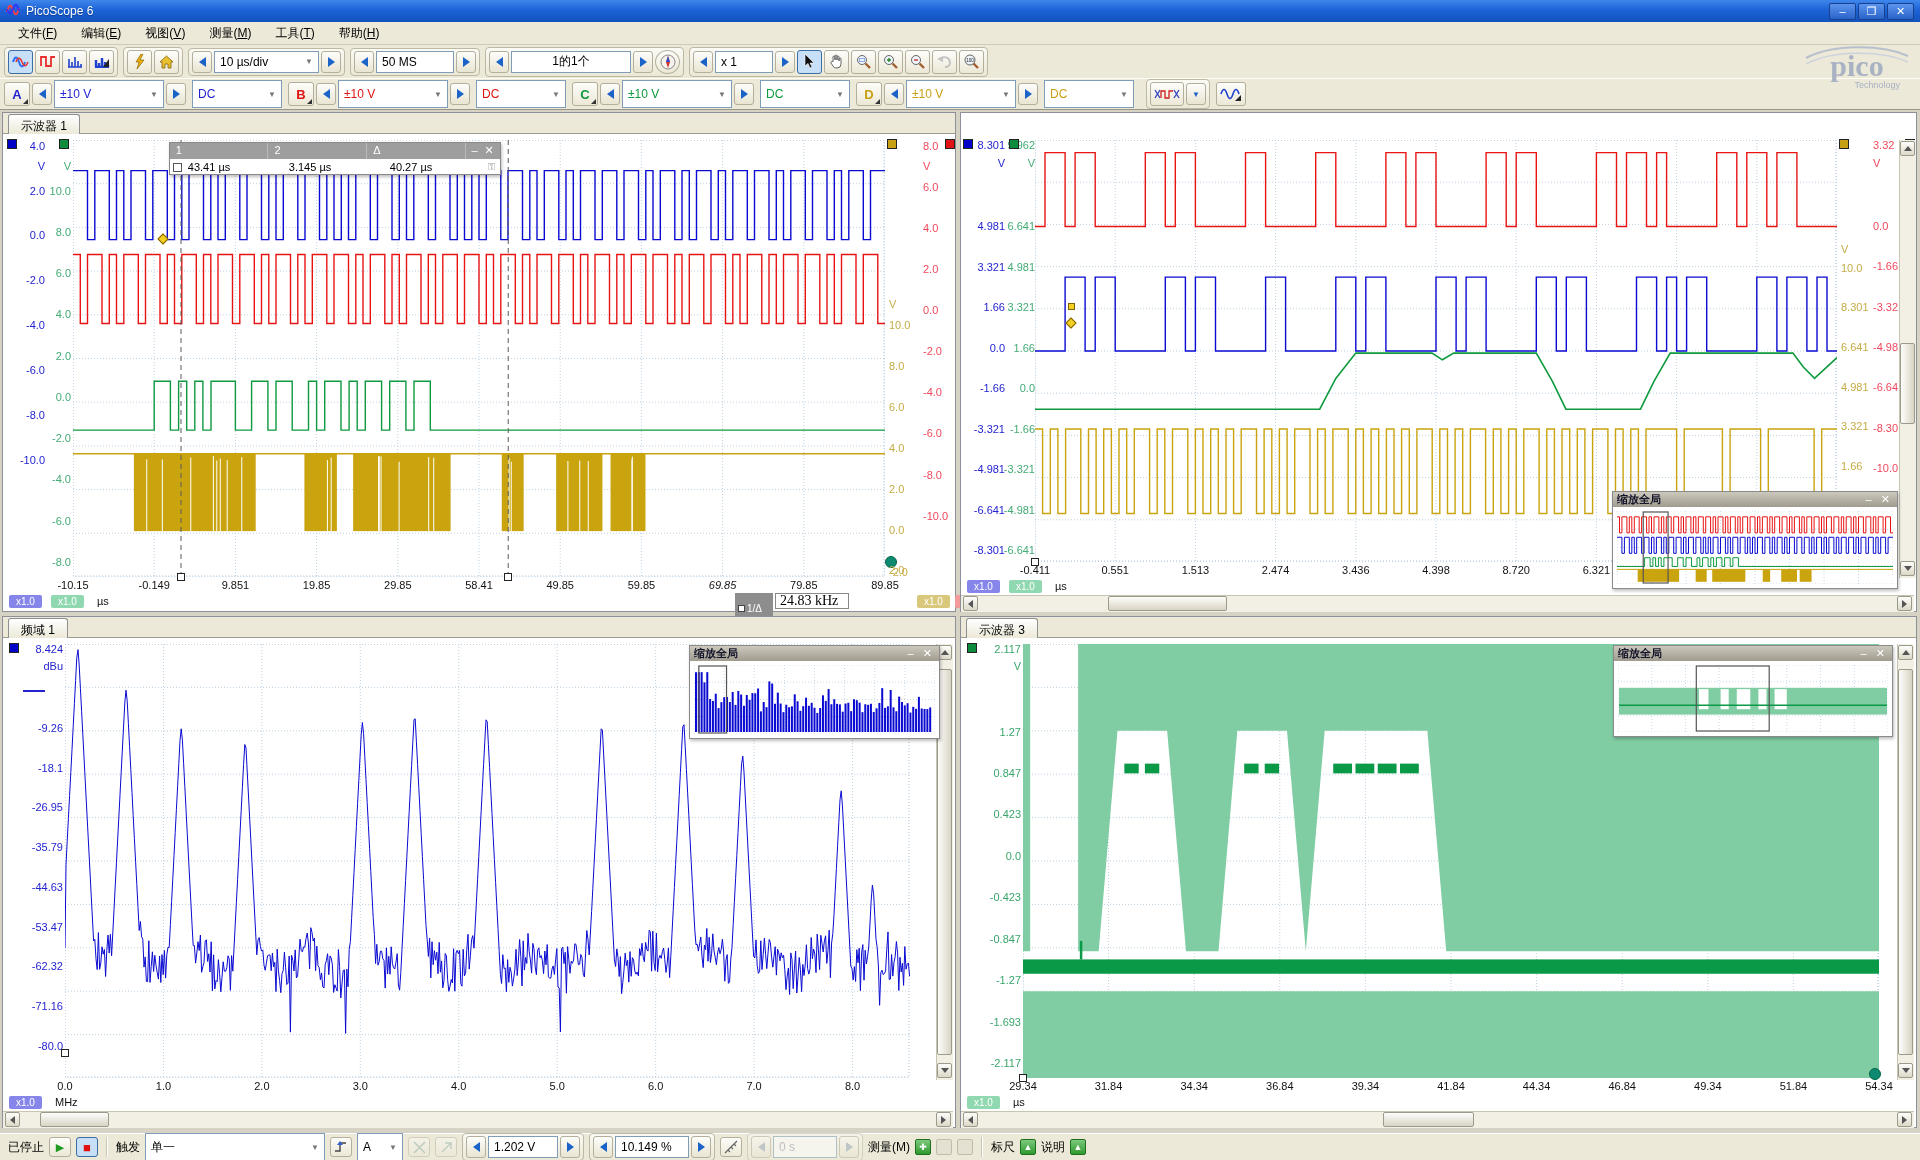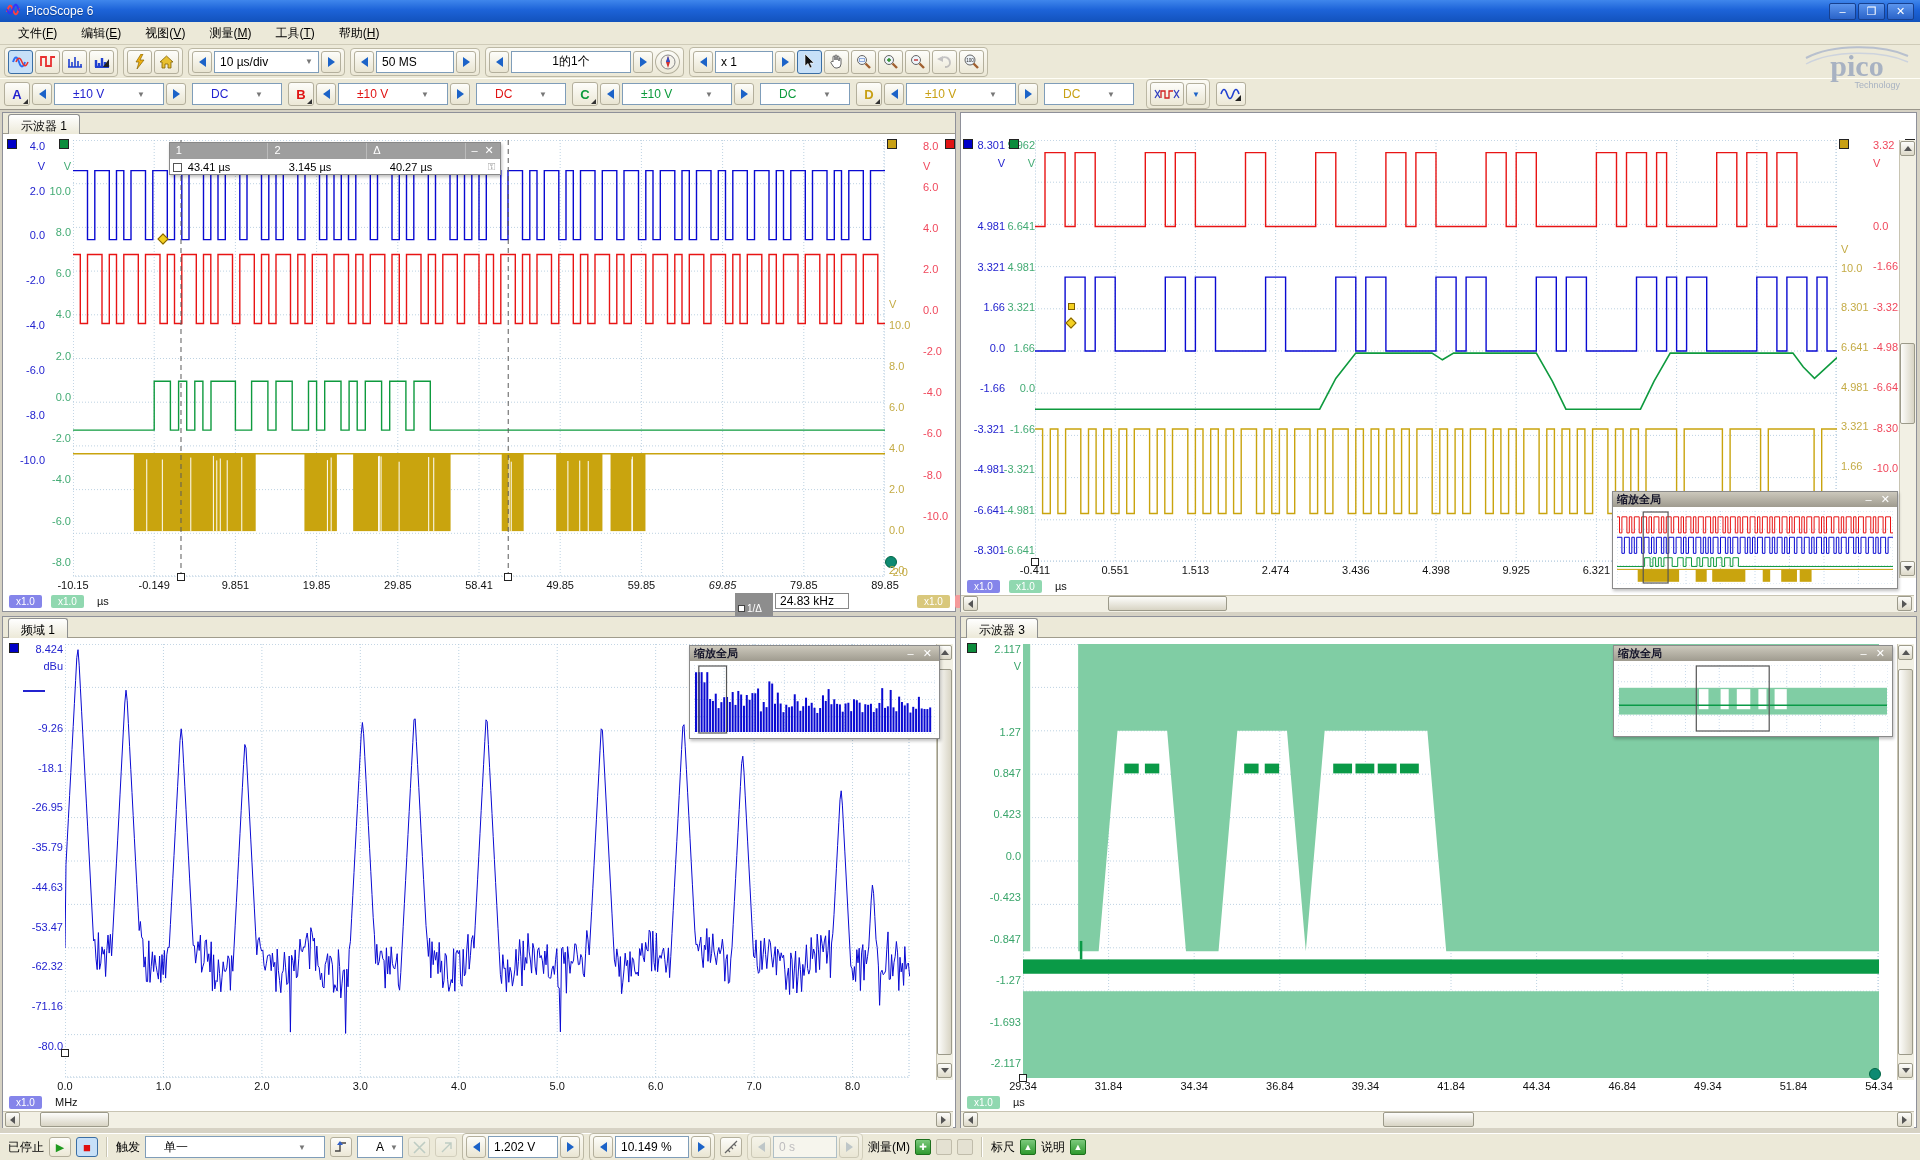--- a/index.html
+++ b/index.html
@@ -33,21 +33,21 @@
   .tri-l{width:0;height:0;border:5px solid transparent;border-right:7px solid #1c63c8;border-left:none;}
   .tri-r{width:0;height:0;border:5px solid transparent;border-left:7px solid #1c63c8;border-right:none;}
   .spinval{height:22px;background:#fff;border:1px solid #7f9db9;display:flex;align-items:center;
     padding:0 5px;font-size:12px;white-space:nowrap;}
   .ddarr{margin-left:auto;font-size:8px;color:#777;padding-left:6px;}
   .chgroup{display:flex;align-items:center;gap:2px;}
   .chletter{position:relative;width:26px;height:24px;background:linear-gradient(180deg,#fdfdfa,#ece8d6);
     border:1px solid #b3af9c;border-radius:3px;font-size:13px;font-weight:bold;padding:0;}
   .chletter .corner{position:absolute;right:1px;bottom:1px;width:0;height:0;
     border-left:5px solid transparent;border-bottom:5px solid #333;}
-  .chsel{height:22px;background:#fff;border:1px solid #7f9db9;display:flex;align-items:center;padding:0 18px;}
+  .chsel{height:28px;background:#fff;border:1px solid #7f9db9;display:flex;align-items:center;padding:0 5px;}
   .panel{position:absolute;background:#fff;border:1px solid #8e9099;}
   .tabstrip{position:absolute;left:0;top:0;right:0;height:21px;background:#ece9d8;border-bottom:1px solid #a09c8c;}
   .tab{position:absolute;left:5px;top:1px;height:20px;padding:3px 12px 0 12px;
     background:linear-gradient(180deg,#ffffff,#ece9d8);border:1px solid #8e8f8f;border-bottom:none;
     border-radius:3px 3px 0 0;font-size:12px;}
   .statusbar{position:absolute;left:0;top:1133px;width:1920px;height:27px;background:#ece9d8;
     border-top:1px solid #fff;display:flex;align-items:center;gap:5px;padding-left:8px;}
   .sbtn{width:22px;height:20px;display:flex;align-items:center;justify-content:center;
     background:linear-gradient(180deg,#fdfdfa,#ece8d6);border:1px solid #b3af9c;border-radius:3px;padding:0;font-size:11px;}
   .sbtn.sel{background:#c7e0f8;border-color:#3a6ea5;}
@@ -455,21 +455,21 @@
         <span style="flex: 1 1 0%; padding: 0px 3px;">43.41 µs</span>
         <span style="flex: 1 1 0%; padding: 0px 3px;">3.145 µs</span>
         <span style="flex: 1 1 0%; padding: 0px 3px;">40.27 µs</span>
         <span style="width: 12px; color: rgb(153, 153, 153); font-size: 10px;">⚿</span>
       </div>
     </div>
     <div style="position: absolute; left: 732px; top: 480px; width: 38px; height: 16px; background: rgb(141, 141, 141); color: rgb(255, 255, 255); font-size: 10px; display: flex; align-items: center; gap: 2px; padding: 15px 3px;">
       <span style="width: 7px; height: 7px; background: rgb(255, 255, 255); border: 1px solid rgb(68, 68, 68);"></span>
       <span>1/Δ</span>
     </div>
-    <div style="position: absolute; left: 772px; top: 480px; width: 74px; height: 16px; background: rgb(255, 255, 255); border: 1px solid rgb(136, 136, 136); font-size: 12px; display: flex; align-items: center; padding-left: 4px;">24.83 kHz</div>
+    <div style="position: absolute; left: 772px; top: 480px; width: 74px; height: 16px; background: rgb(255, 255, 255); border: 1px solid rgb(136, 136, 136); font-size: 14px; display: flex; align-items: center; padding-left: 4px; font-family: Liberation Serif, serif;">24.83 kHz</div>
     <div class="badge" style="position: absolute; left: 914px; top: 482px; background: rgb(217, 200, 124);">x1.0</div>
     <div class="badge" style="position: absolute; left: 952px; top: 482px; background: rgb(245, 154, 154);">x1.0</div>
   </div>
 <div class="panel" id="p2" style="left:960px;top:112px;width:957px;height:500px;">
 <svg width="802" height="422" style="position:absolute;left:74px;top:27px;">
       <line x1="0" y1="0" x2="0" y2="422" stroke="#bdd2e2" stroke-width="1" stroke-dasharray="1 2"></line>
       <line x1="80.2" y1="0" x2="80.2" y2="422" stroke="#bdd2e2" stroke-width="1" stroke-dasharray="1 2"></line>
       <line x1="160.4" y1="0" x2="160.4" y2="422" stroke="#bdd2e2" stroke-width="1" stroke-dasharray="1 2"></line>
       <line x1="240.60000000000002" y1="0" x2="240.60000000000002" y2="422" stroke="#bdd2e2" stroke-width="1" stroke-dasharray="1 2"></line>
       <line x1="320.8" y1="0" x2="320.8" y2="422" stroke="#bdd2e2" stroke-width="1" stroke-dasharray="1 2"></line>
@@ -537,21 +537,21 @@
     <div style="position: absolute; left: 2px; top: 26px; width: 10px; height: 10px; background: rgb(0, 0, 200); border: 1px solid rgb(34, 34, 34);"></div>
     <div style="position: absolute; left: 48px; top: 26px; width: 10px; height: 10px; background: rgb(12, 140, 60); border: 1px solid rgb(34, 34, 34);"></div>
     <div style="position: absolute; left: 878px; top: 26px; width: 10px; height: 10px; background: rgb(200, 160, 20); border: 1px solid rgb(34, 34, 34);"></div>
     <div style="position: absolute; left: 944px; top: 26px; width: 10px; height: 10px; background: rgb(224, 20, 20); border: 1px solid rgb(34, 34, 34);"></div>
     <div class="axlbl" style="position: absolute; left: 44px; top: 451px; width: 60px; text-align: center; color: rgb(17, 17, 17);">-0.411</div>
     <div class="axlbl" style="position: absolute; left: 124.2px; top: 451px; width: 60px; text-align: center; color: rgb(17, 17, 17);">0.551</div>
     <div class="axlbl" style="position: absolute; left: 204.4px; top: 451px; width: 60px; text-align: center; color: rgb(17, 17, 17);">1.513</div>
     <div class="axlbl" style="position: absolute; left: 284.6px; top: 451px; width: 60px; text-align: center; color: rgb(17, 17, 17);">2.474</div>
     <div class="axlbl" style="position: absolute; left: 364.8px; top: 451px; width: 60px; text-align: center; color: rgb(17, 17, 17);">3.436</div>
     <div class="axlbl" style="position: absolute; left: 445px; top: 451px; width: 60px; text-align: center; color: rgb(17, 17, 17);">4.398</div>
-    <div class="axlbl" style="position: absolute; left: 525.2px; top: 451px; width: 60px; text-align: center; color: rgb(17, 17, 17);">9.925</div>
+    <div class="axlbl" style="position: absolute; left: 525.2px; top: 451px; width: 60px; text-align: center; color: rgb(17, 17, 17);">8.720</div>
     <div class="axlbl" style="position: absolute; left: 605.4px; top: 451px; width: 60px; text-align: center; color: rgb(17, 17, 17);">6.321</div>
     <div class="badge" style="position: absolute; left: 6px; top: 467px; background: rgb(133, 133, 234);">x1.0</div>
     <div class="badge" style="position: absolute; left: 48px; top: 467px; background: rgb(144, 216, 176);">x1.0</div>
     <div class="axlbl" style="position: absolute; left: 94px; top: 467px; color: rgb(17, 17, 17);">µs</div>
     <div style="position: absolute; left: 0px; top: 482px; width: 953px; height: 17px; background: rgb(242, 240, 228); border-top: 1px solid rgb(200, 196, 178);"></div>
     <div style="position: absolute; left: 2px; top: 483px; width: 15px; height: 15px; background: linear-gradient(rgb(253, 253, 251), rgb(221, 217, 200)); border: 1px solid rgb(156, 154, 138); border-radius: 2px; display: flex; align-items: center; justify-content: center;">
       <span style="width: 0px; height: 0px; border-right: 5px solid rgb(85, 85, 85); border-top: 4px solid transparent; border-bottom: 4px solid transparent;"></span>
     </div>
     <div style="position: absolute; left: 936px; top: 483px; width: 15px; height: 15px; background: linear-gradient(rgb(253, 253, 251), rgb(221, 217, 200)); border: 1px solid rgb(156, 154, 138); border-radius: 2px; display: flex; align-items: center; justify-content: center;">
       <span style="width: 0px; height: 0px; border-left: 5px solid rgb(85, 85, 85); border-top: 4px solid transparent; border-bottom: 4px solid transparent;"></span>

